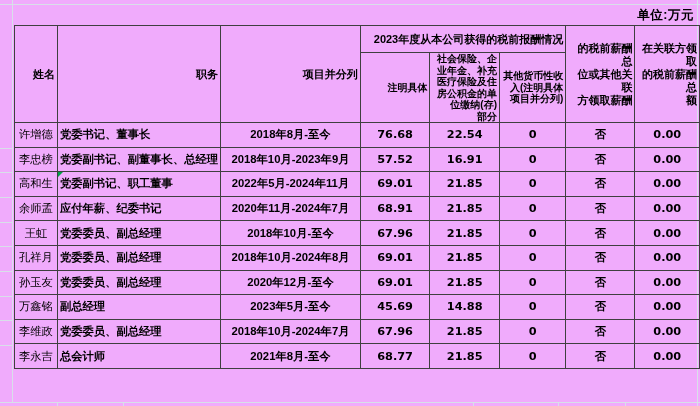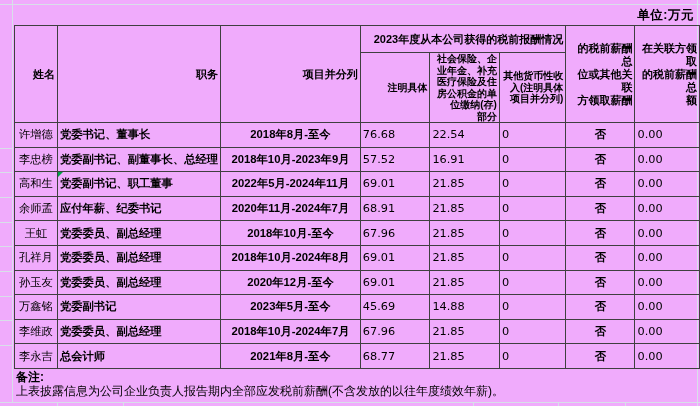--- a/index.html
+++ b/index.html
@@ -30,21 +30,21 @@
   }
   tr.h1{height:27px;}
   tr.h2{height:69px;}
   tr.h2 th{line-height:11.5px;font-size:10px;}
   th.comp-group{font-size:11px;line-height:13px;}
   tbody tr{height:24.6px;}
   table.comp td{vertical-align:middle;font-size:11.3px;}
   td.c-name{text-align:center;font-weight:400;white-space:nowrap;}
   td.c-pos{text-align:left;font-weight:600;white-space:nowrap;position:relative;padding:0;}
   td.c-term{text-align:center;font-weight:600;white-space:nowrap;}
-  td.c-num{text-align:left;padding-right:3px;font-weight:400;font-family:"DejaVu Sans",sans-serif;}
+  td.c-num{text-align:center;padding-right:3px;font-weight:700;font-family:"DejaVu Sans",sans-serif;}
   td.c-other{padding-right:6px;}
   td.c-center{text-align:center;font-weight:600;}
   
   .comment-marker{
     position:absolute;left:0;top:0;width:0;height:0;
     border-top:5px solid #00a049;border-right:5px solid transparent;
   }
   
   .note{position:absolute;left:16px;top:370px;width:670px;}
   .note-label{font-size:12px;font-weight:700;line-height:14px;}
@@ -186,21 +186,21 @@
     <td class="c-term">2020年12月-至今</td>
     <td class="c-num">69.01</td>
     <td class="c-num">21.85</td>
     <td class="c-num c-other">0</td>
     <td class="c-center">否</td>
     <td class="c-num">0.00</td>
   </tr>
 
   <tr>
     <td class="c-name">万鑫铭</td>
-    <td class="c-pos"><span class="pos-text">党委副书记</span></td>
+    <td class="c-pos"><span class="pos-text">副总经理</span></td>
     <td class="c-term">2023年5月-至今</td>
     <td class="c-num">45.69</td>
     <td class="c-num">14.88</td>
     <td class="c-num c-other">0</td>
     <td class="c-center">否</td>
     <td class="c-num">0.00</td>
   </tr>
 
   <tr>
     <td class="c-name">李维政</td>
@@ -219,17 +219,13 @@
     <td class="c-term">2021年8月-至今</td>
     <td class="c-num">68.77</td>
     <td class="c-num">21.85</td>
     <td class="c-num c-other">0</td>
     <td class="c-center">否</td>
     <td class="c-num">0.00</td>
   </tr>
 </tbody>
   </table>
 
-  <div class="note">
-    <div class="note-label">备注:</div>
-    <div class="note-text">上表披露信息为公司企业负责人报告期内全部应发税前薪酬(不含发放的以往年度绩效年薪)。</div>
-  </div>
 </div>
 
 </body></html>

